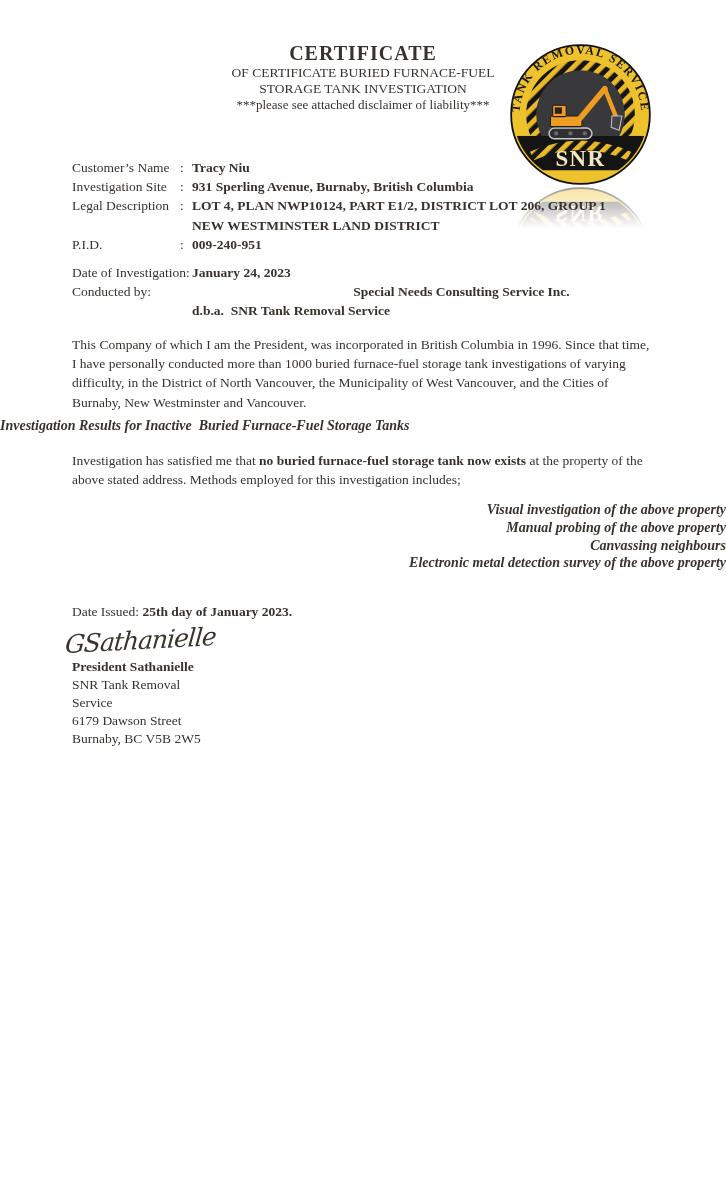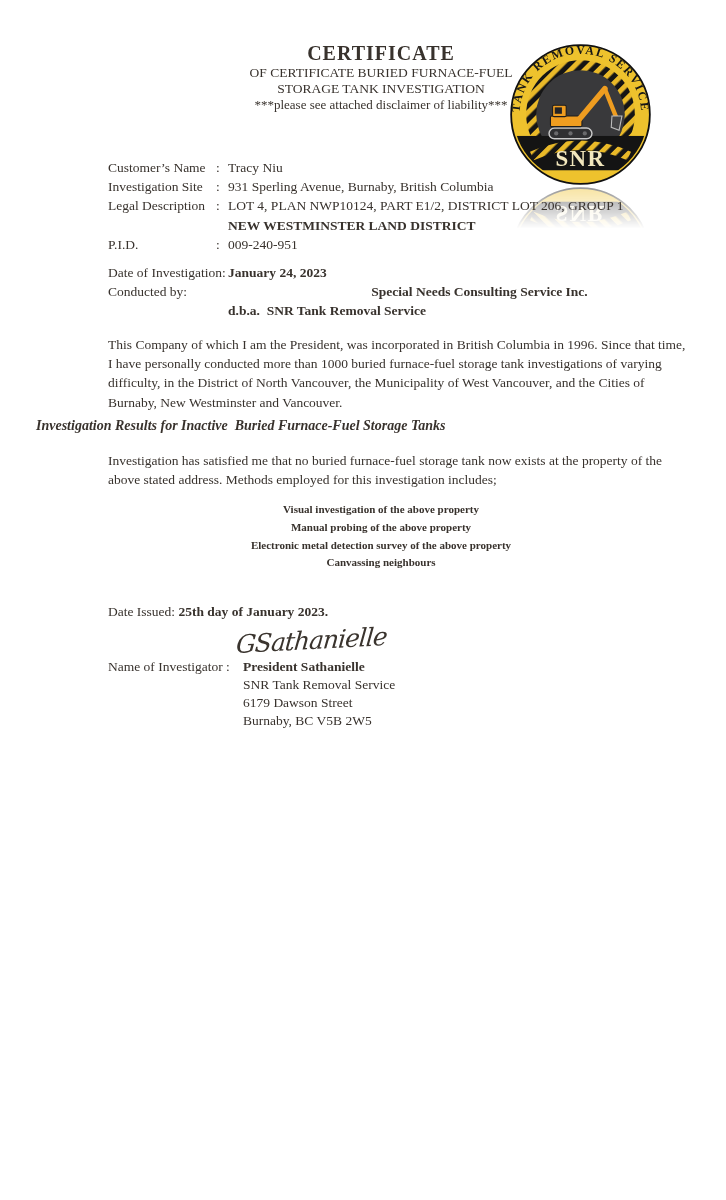--- a/index.html
+++ b/index.html
@@ -6,21 +6,21 @@
   html, body { margin: 0; padding: 0; background: #ffffff; }
   .page {
     position: relative;
     width: 726px;
     height: 1200px;
     background: #ffffff;
     font-family: "Liberation Serif", serif;
     color: #38322d;
     overflow: hidden;
   }
-  .content { position: relative; z-index: 1; padding-left: 36px; }
+  .content { position: relative; z-index: 1; }
 
   
   .logo-wrap { position: absolute; left: 509px; top: 43px; width: 143px; z-index: 0; }
   .logo-badge svg { display: block; }
   .logo-reflection {
     height: 52px;
     overflow: hidden;
     opacity: 0.5;
     -webkit-mask-image: linear-gradient(to bottom, rgba(0,0,0,0.9), transparent 82%);
             mask-image: linear-gradient(to bottom, rgba(0,0,0,0.9), transparent 82%);
@@ -30,40 +30,40 @@
   
   .header { text-align: center; padding-top: 42px; font-size: 13.5px; line-height: 16px; }
   .doc-title { font-size: 20px; font-weight: bold; letter-spacing: 1px; line-height: 23px; }
   .doc-disclaimer { font-size: 13px; }
 
   
   .details { margin: 45px 0 0 72px; font-size: 13.5px; line-height: 19.2px; }
   .drow { display: grid; grid-template-columns: 108px 12px auto; }
   .dlabel { font-weight: normal; }
   .dcolon { text-align: left; }
-  .dval { font-weight: normal; white-space: pre-wrap; }
+  .dval { font-weight: bold; white-space: pre-wrap; }
   .dval2 { grid-column: 3; font-weight: bold; }
 
   
   .conducted { margin: 9px 0 0 72px; font-size: 13.5px; line-height: 19.2px; }
   .crow { display: grid; grid-template-columns: 120px auto; }
   .cval { font-weight: bold; white-space: pre-wrap; }
   .pad5 { padding-left: 5px; text-align: center; }
 
   
   .para { margin: 14px 0 0 72px; width: 585px; font-size: 13.5px; line-height: 19.3px; }
   .results-heading {
     margin-top: 4px; 
     font-weight: bold; font-style: italic;
     font-size: 14px; line-height: 19px; white-space: pre-wrap;
   }
   .para2 { margin: 16px 0 0 72px; width: 587px; font-size: 13.5px; line-height: 19.3px; }
-  .bold { font-weight: normal; }
-
-  .methods { margin-top: 12px; text-align: center; font-weight: bold; font-size: 11px; line-height: 17.6px; }
+  .bold { font-weight: bold; }
+
+  .methods { margin-top: 12px; text-align: right; font-weight: bold; font-size: 14px; line-height: 17.6px; font-style: italic; }
 
   .date-issued { margin: 31px 0 0 72px; font-size: 13.5px; line-height: 18px; }
   .di-value { font-weight: bold; }
 
   
   .investigator { margin: 37px 0 0 72px; display: grid; grid-template-columns: 135px auto; font-size: 13.5px; line-height: 18px; }
   .inv-right { position: relative; }
   .signature {
     position: absolute; top: -26px; left: -7px;
     font-family: "DejaVu Serif", serif; font-style: italic;
@@ -181,32 +181,31 @@
 
     <div class="para">This Company of which I am the President, was incorporated in British Columbia in 1996. Since that time, I have personally conducted more than 1000 buried furnace-fuel storage tank investigations of varying difficulty, in the District of North Vancouver, the Municipality of West Vancouver, and the Cities of Burnaby, New Westminster and Vancouver.</div>
 
     <div class="results-heading">Investigation Results for Inactive  Buried Furnace-Fuel Storage Tanks</div>
 
     <div class="para2"><span>Investigation has satisfied me that </span><span class="bold">no buried furnace-fuel storage tank now exists</span><span> at the property of the above stated address. Methods employed for this investigation includes;</span></div>
 
     <div class="methods">
       <div>Visual investigation of the above property</div>
       <div>Manual probing of the above property</div>
+      <div>Canvassing neighbours</div>
       <div>Electronic metal detection survey of the above property</div>
-      <div>Canvassing neighbours</div>
     </div>
 
     <div class="date-issued">
       <span>Date Issued:</span>
       <span> </span>
       <span class="di-value">25th day of January 2023.</span>
     </div>
 
     <div class="investigator">
-      <span>Name of Investigator :</span>
       <div class="inv-right">
         <div class="signature">GSathanielle</div>
         <div class="inv-name">President Sathanielle</div>
         <div>SNR Tank Removal Service</div>
         <div>6179 Dawson Street</div>
         <div>Burnaby, BC V5B 2W5</div>
       </div>
     </div>
 
   </div>

